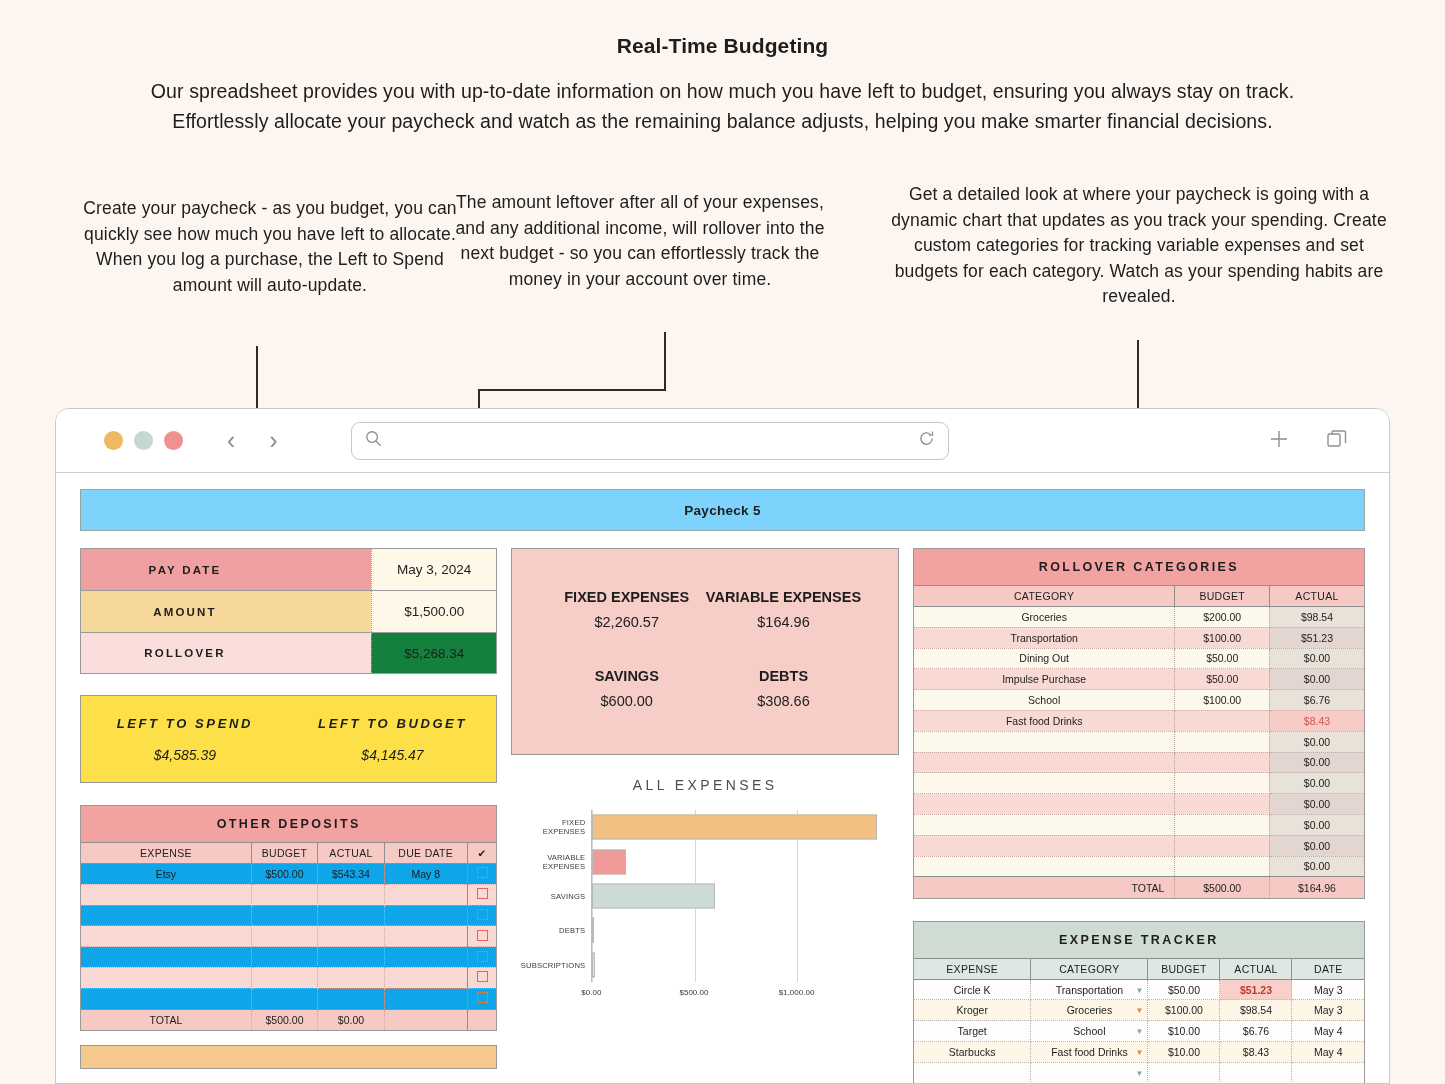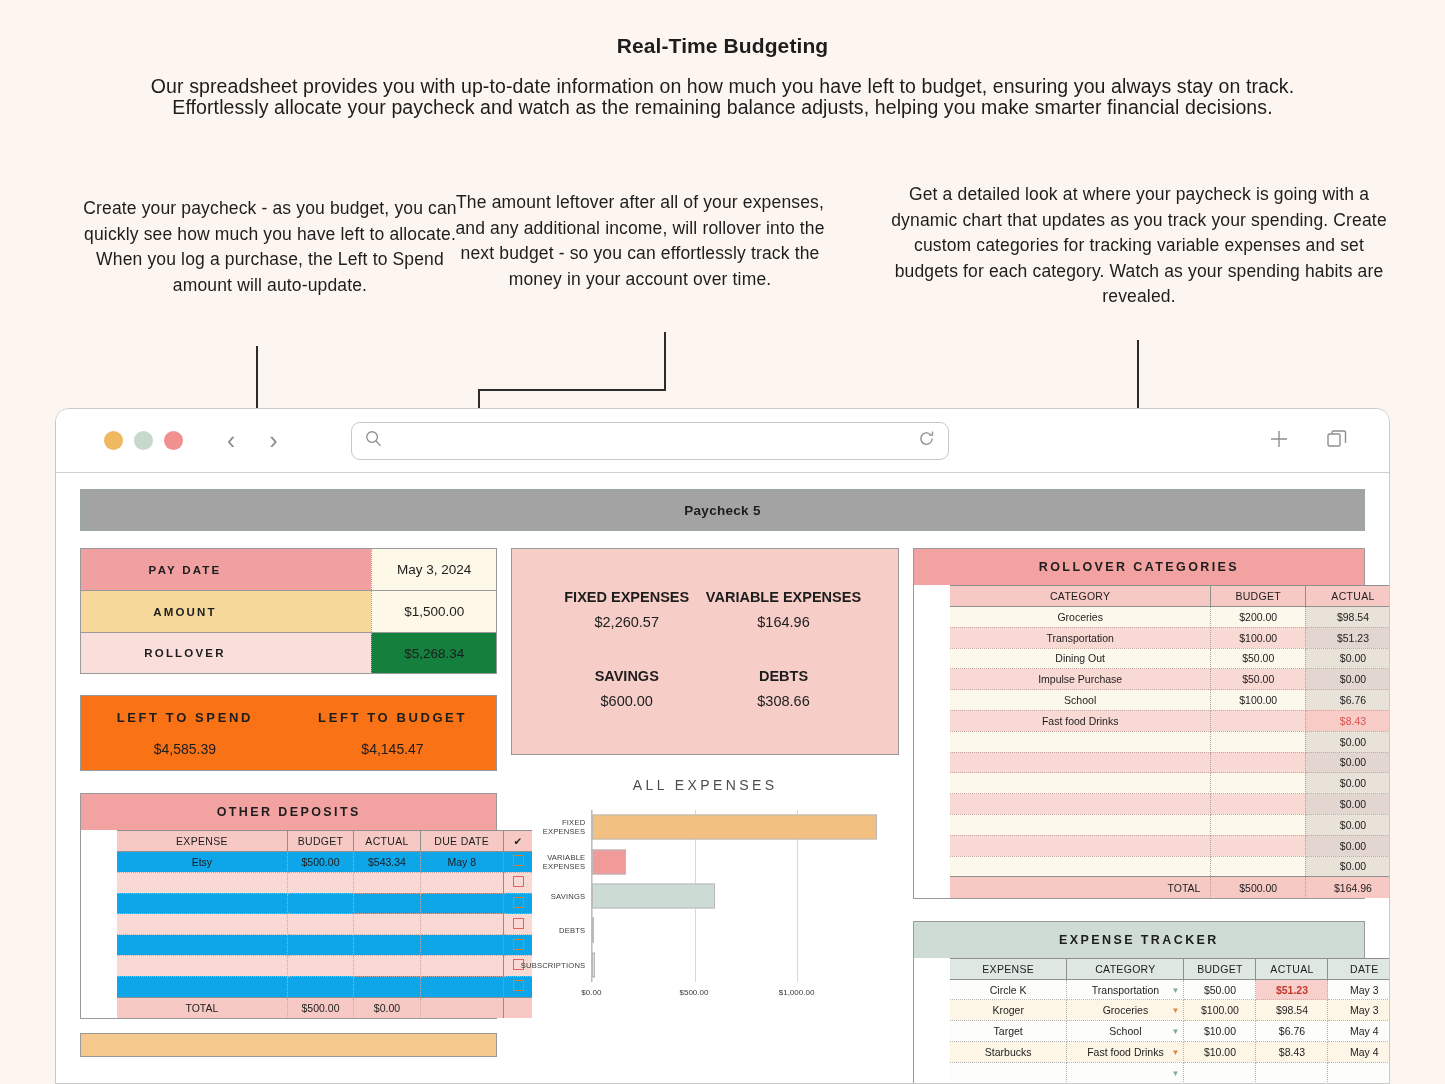--- a/index.html
+++ b/index.html
@@ -10,21 +10,21 @@
     color: #1d1d1d;
     overflow: hidden;
     position: relative;
   }
 
   
   .hero { padding-top: 34px; text-align: center; }
   .hero-title { font-size: 21px; font-weight: bold; letter-spacing: .1px; }
   .hero-body {
     margin: 18px auto 0; width: 1235px;
-    font-size: 19.5px; line-height: 21px; letter-spacing: .1px;
+    font-size: 19.5px; line-height: 30px; letter-spacing: .1px;
   }
 
   
   .callouts { position: absolute; top: 196px; left: 0; width: 1445px; height: 150px; }
   .callout { position: absolute; text-align: center; font-size: 17.5px; line-height: 25.5px; letter-spacing: .15px; }
   #callout-left   { left: 66px;  width: 408px; }
   #callout-mid    { left: 442px; width: 396px; top: -6px; }
   #callout-right  { left: 884px; width: 510px; top: -14px; }
 
   
@@ -52,21 +52,21 @@
     border: 1.4px solid #c7c7c7; border-radius: 9px;
     display: flex; align-items: center; padding: 0 12px;
   }
   .urlbar .grow { flex: 1; }
   .right-icons { margin-left: auto; display: flex; gap: 35px; align-items: center; color: #8e8e8e; margin-right: 20px; }
 
   .sheet { padding: 16px 24px 0; height: 612px; }
 
   
   .paycheck-bar {
-    background: #a3a3a3; border: 1.3px solid #9aa6a0;
+    background: #7dd3fc; border: 1.3px solid #9aa6a0;
     height: 42px; display: flex; align-items: center; justify-content: center;
     font-size: 13.5px; font-weight: bold; letter-spacing: .3px;
   }
 
   .cols { display: flex; gap: 14px; margin-top: 17px; }
   .col-left { width: 420px; }
   .col-mid { width: 390px; }
   .col-right { width: 455px; }
 
   
@@ -79,29 +79,29 @@
              font-size: 13.5px; border-left: 1px dotted #b09a92; }
   .r-paydate .sum-label, .r-paydate .sum-pad { background: #f0a0a0; }
   .r-paydate .sum-val { background: #fdf8e8; }
   .r-amount .sum-label, .r-amount .sum-pad { background: #f5d89a; }
   .r-amount .sum-val { background: #fdf8e8; }
   .r-rollover .sum-label, .r-rollover .sum-pad { background: #fadedb; }
   .r-rollover .sum-val { background: #15803d; }
 
   
   .lts-box {
-    margin-top: 21px; height: 76px; background: #f97316; border: 1.3px solid #9a9a9a;
-    display: flex; align-items: center;
+    margin-top: 21px; height: 88px; background: #fde047; border: 1.3px solid #9a9a9a;
+    display: flex; align-items: center; font-style: italic;
   }
   .lts-cell { flex: 1; text-align: center; }
   .lts-cell .t { font-size: 13px; font-weight: bold; letter-spacing: 2.6px; }
   .lts-cell .v { font-size: 14px; margin-top: 16px; }
 
   
-  table { width: 100%; border-collapse: collapse; margin-left: 36px; }
+  table { width: 100%; border-collapse: collapse; }
   .tbl { border: 1.3px solid #9a9a9a; margin-top: 22px; }
   .tbl-title {
     height: 36px; display: flex; align-items: center; justify-content: center;
     font-size: 12.5px; font-weight: bold; letter-spacing: 2.4px;
   }
   .title-salmon { background: #f2a2a0; }
   .title-sage { background: #cedcd4; }
   .tbl th {
     font-size: 10.5px; font-weight: normal; height: 21px; letter-spacing: .3px;
     border-top: 1.2px solid #8f8f8f; border-bottom: 1.2px solid #8f8f8f;

